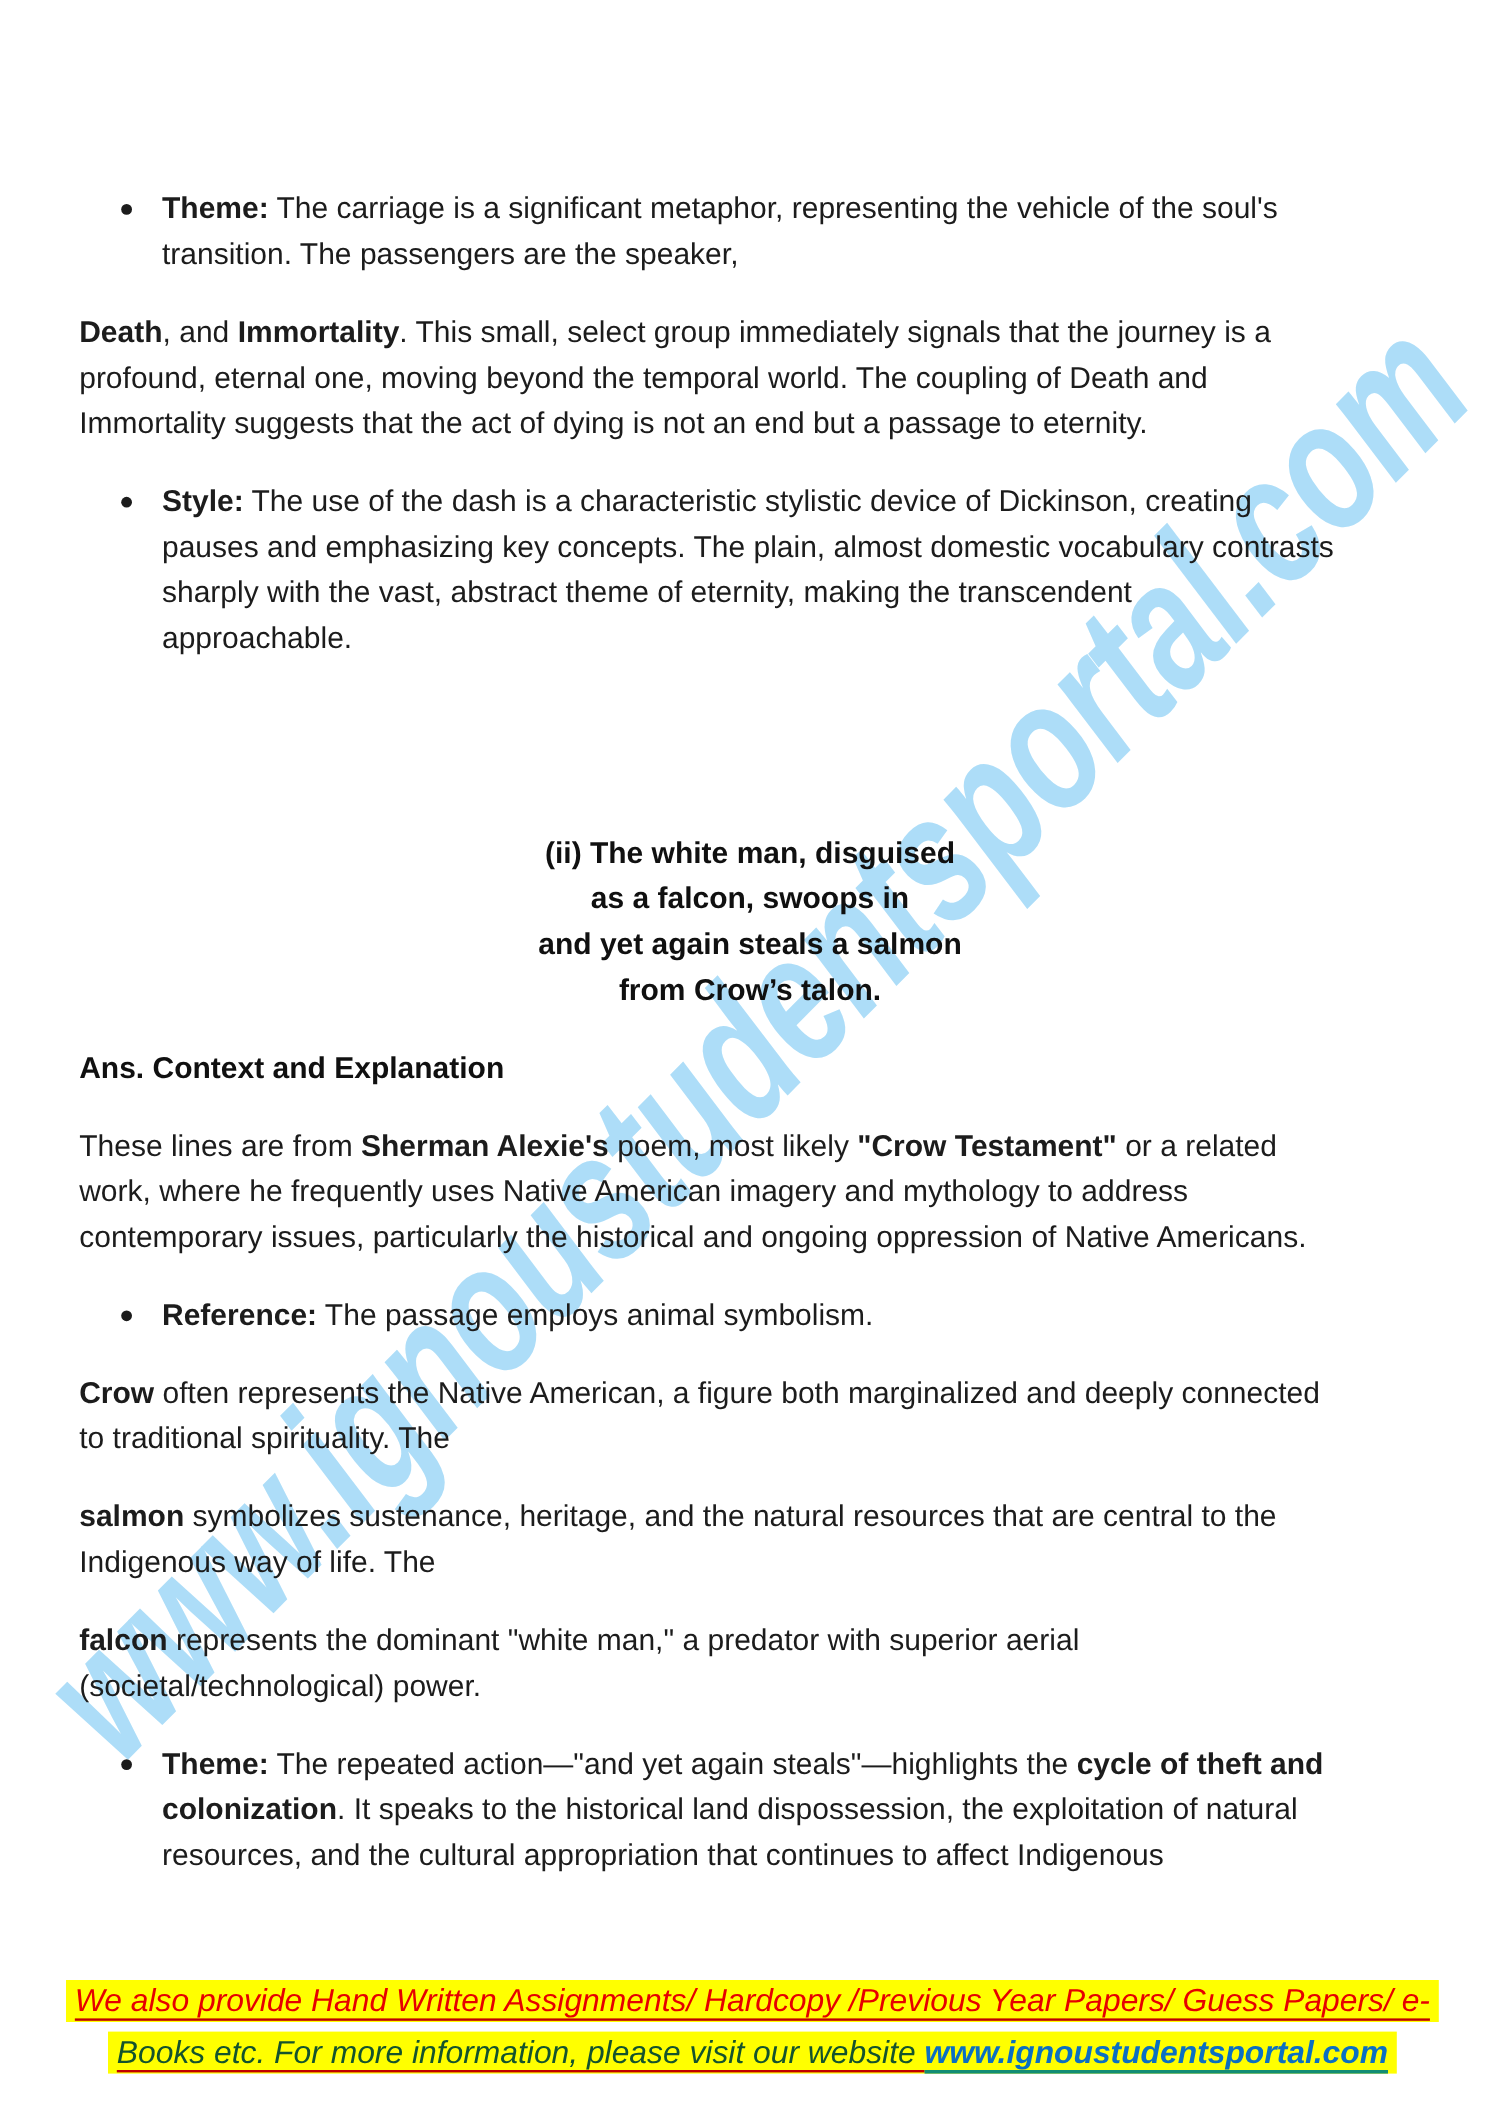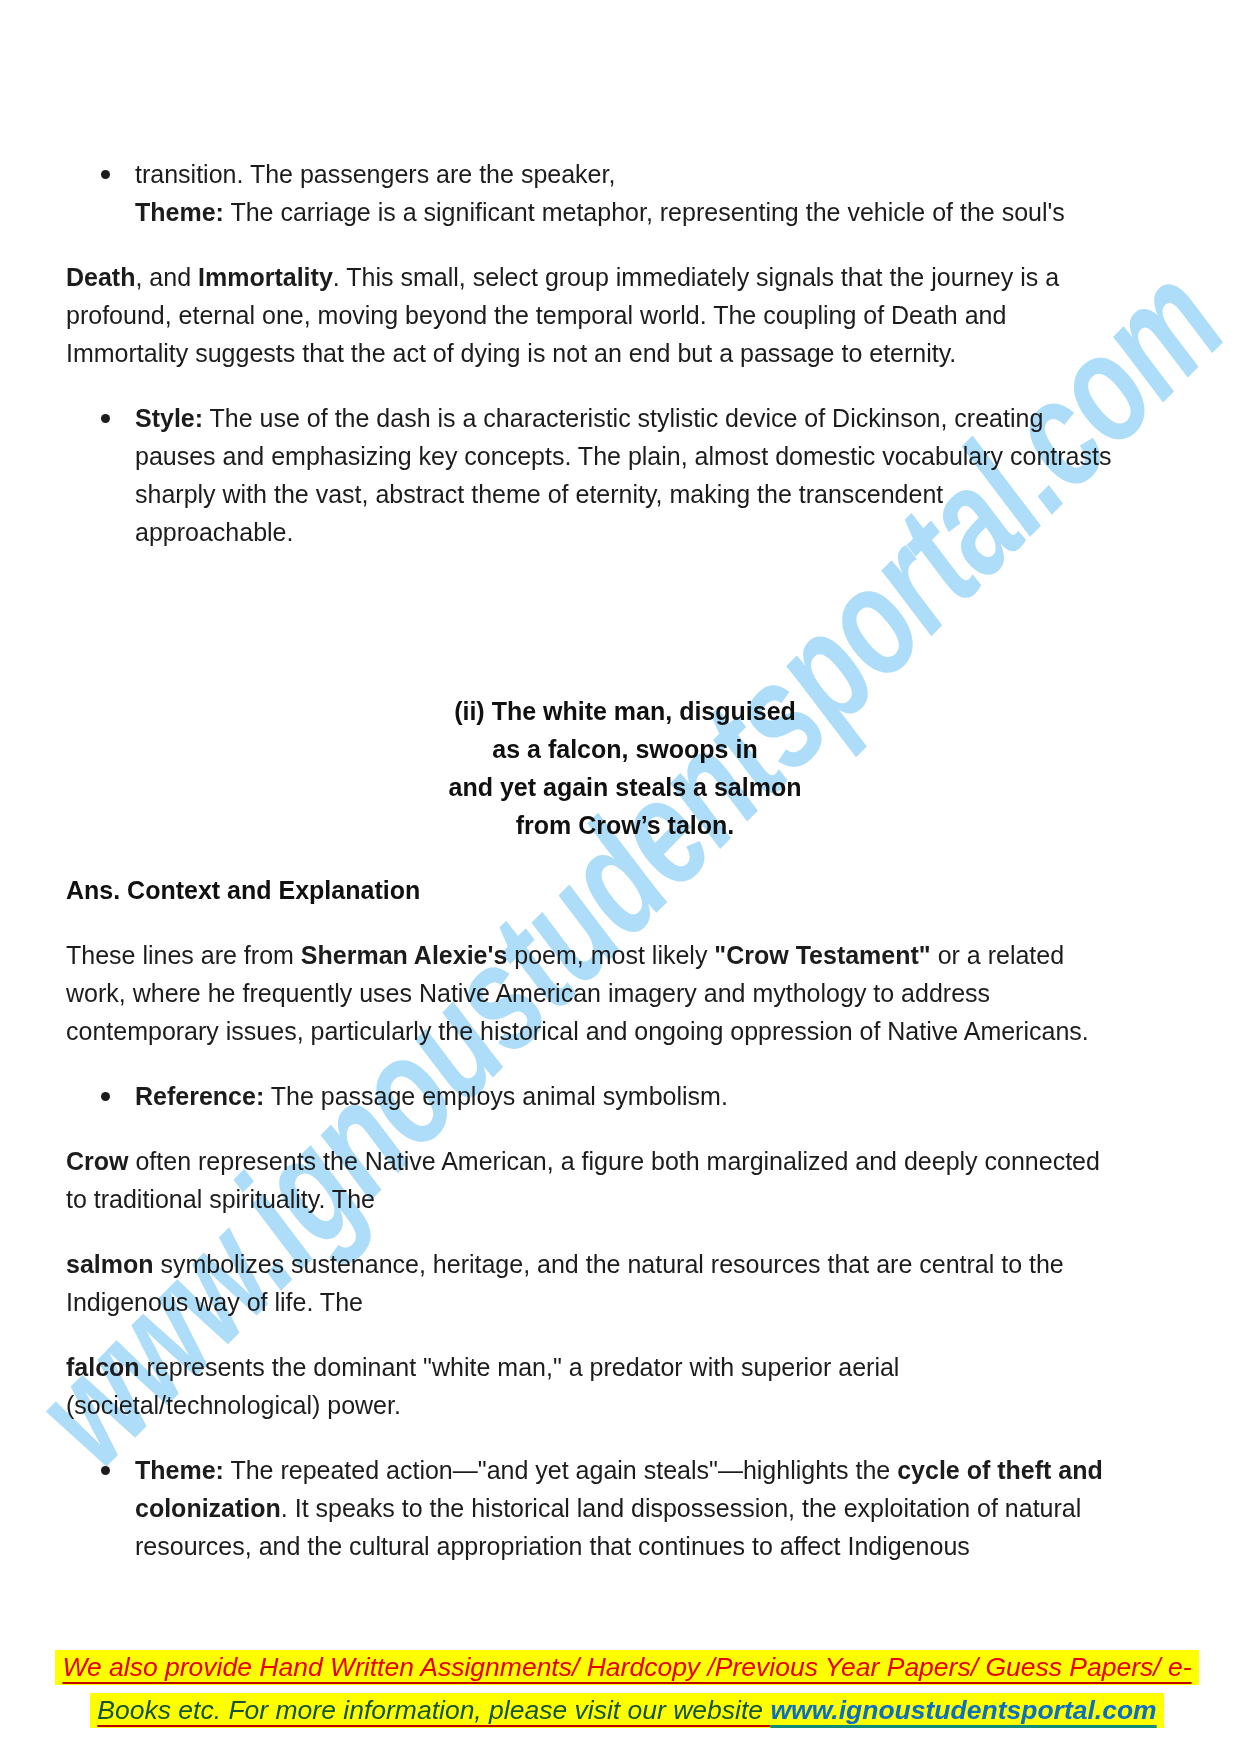--- a/index.html
+++ b/index.html
@@ -46,22 +46,22 @@
 </head>
 <body>
 
 <div class="page">
 
   <div class="watermark" style="color: rgb(169, 220, 248);">www.ignoustudentsportal.com</div>
 
   <div class="body-col" id="doc-body">
       <div class="block bullet">
         <span class="dot"></span>
+        <div class="line"><span class="bold">Theme:</span><span> The carriage is a significant metaphor, representing the vehicle of the soul's</span></div>
         <div class="line"><span>transition. The passengers are the speaker,</span></div>
-        <div class="line"><span class="bold">Theme:</span><span> The carriage is a significant metaphor, representing the vehicle of the soul's</span></div>
       </div>
       <div class="block para">
         <div class="line"><span class="bold">Death</span><span>, and </span><span class="bold">Immortality</span><span>. This small, select group immediately signals that the journey is a</span></div>
         <div class="line"><span>profound, eternal one, moving beyond the temporal world. The coupling of Death and</span></div>
         <div class="line"><span>Immortality suggests that the act of dying is not an end but a passage to eternity.</span></div>
       </div>
       <div class="block bullet">
         <span class="dot"></span>
         <div class="line"><span class="bold">Style:</span><span> The use of the dash is a characteristic stylistic device of Dickinson, creating</span></div>
         <div class="line"><span>pauses and emphasizing key concepts. The plain, almost domestic vocabulary contrasts</span></div>

